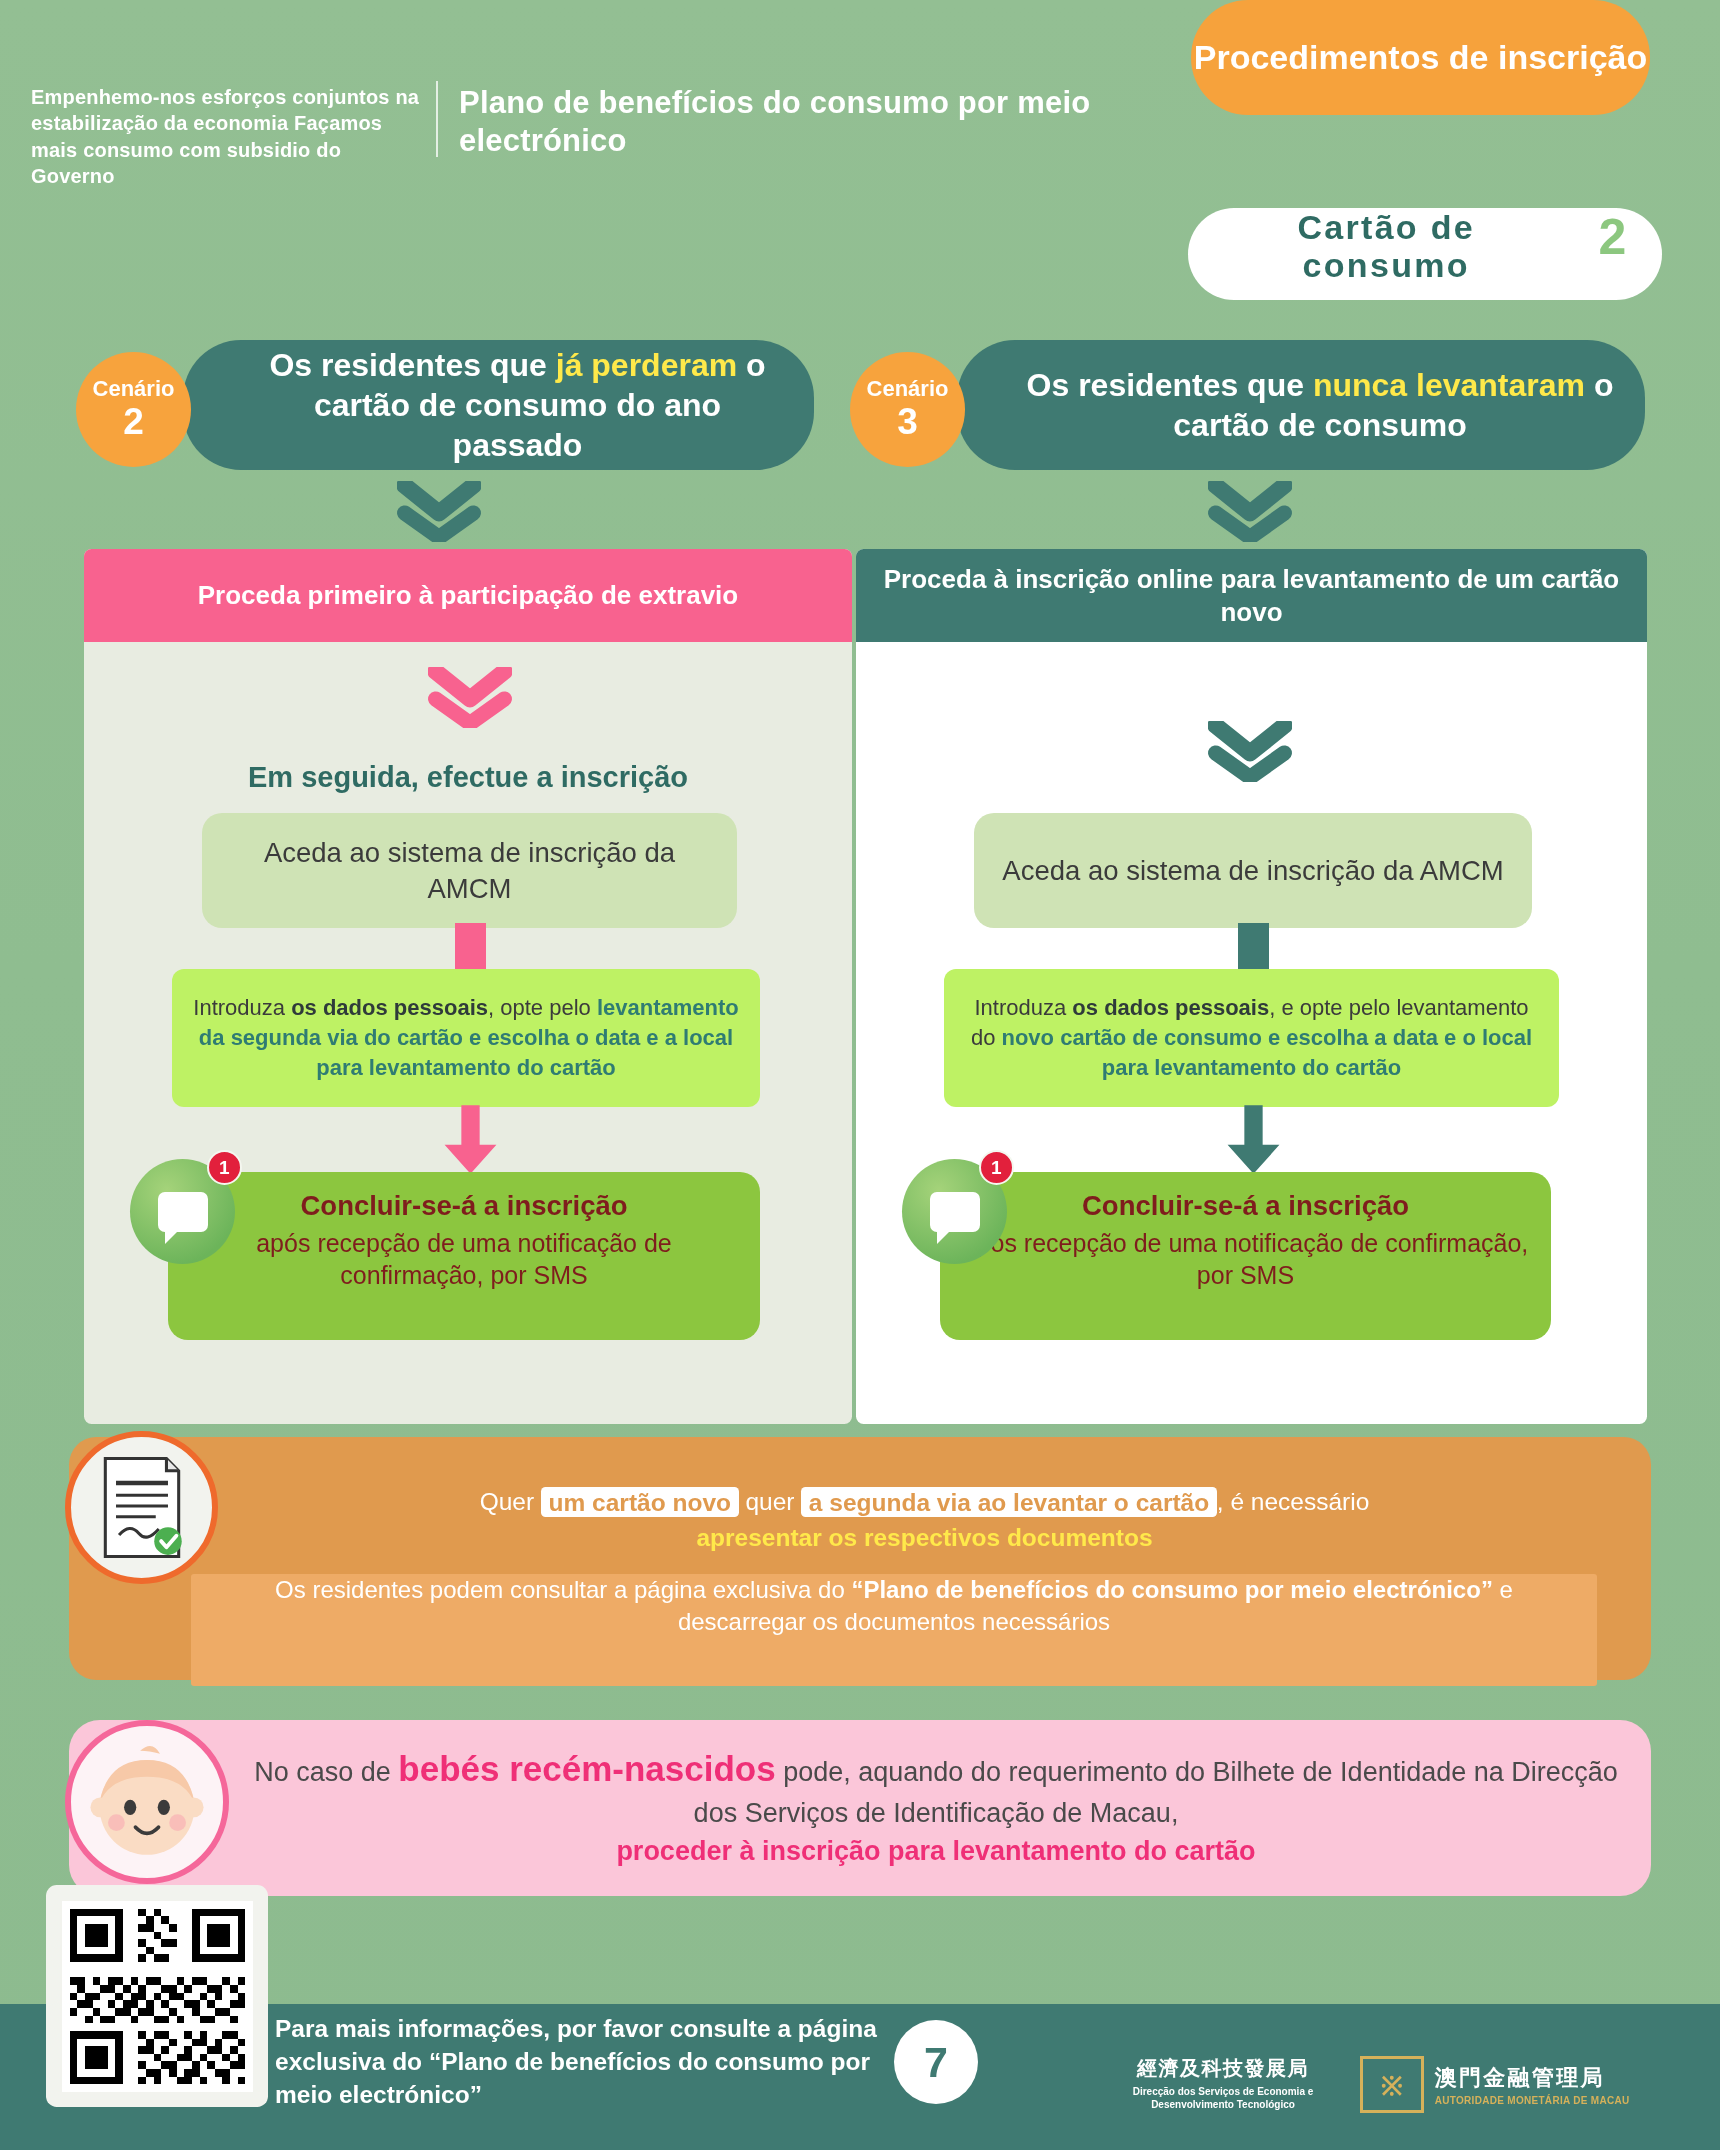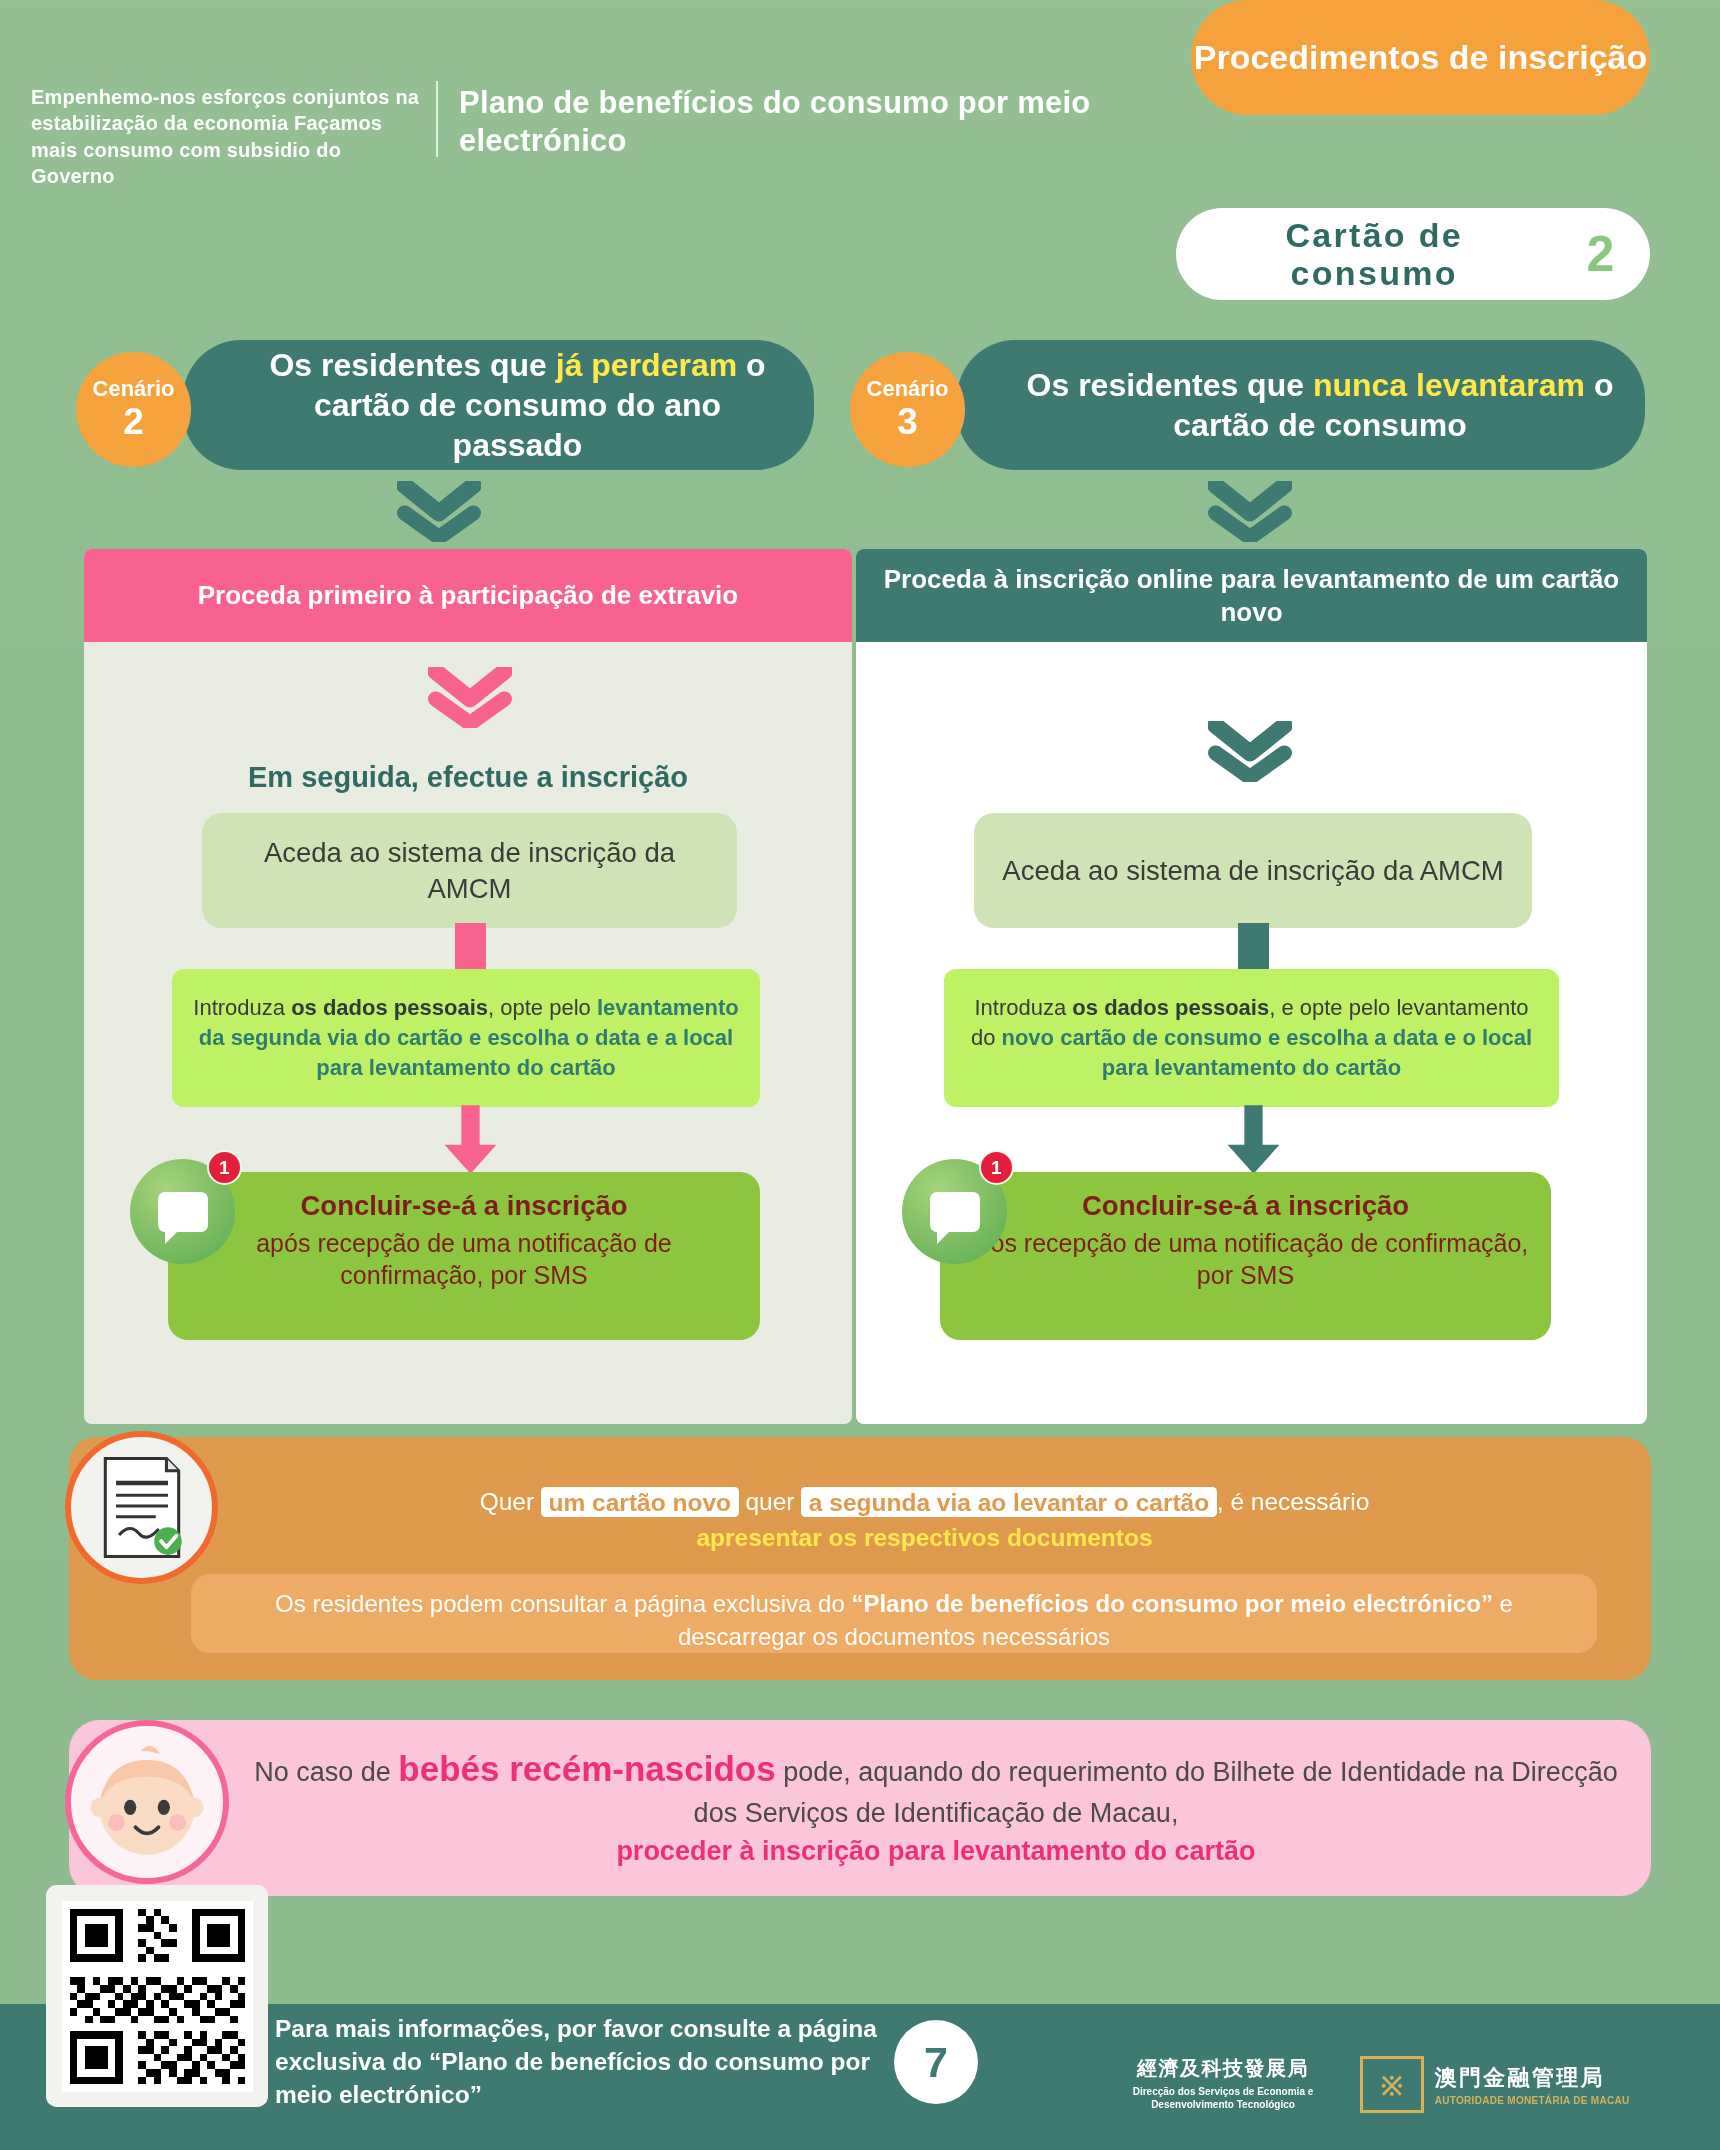--- a/index.html
+++ b/index.html
@@ -57,25 +57,25 @@
     border-radius: 57px;
     color: #ffffff;
     font-size: 34px;
     font-weight: bold;
     display: flex; align-items: center; justify-content: center;
     text-align: center;
     line-height: 1.2;
   }
   .card-pill {
     position: absolute;
-    right: 70px; top: 208px;
+    right: 58px; top: 208px;
     width: 474px; height: 92px;
     background: #ffffff;
     border-radius: 46px;
-    display: flex; align-items: center;
+    display: flex; 
   }
   .card-pill-label {
     flex: 1;
     text-align: center;
     color: #2f6b63;
     font-size: 34px;
     font-weight: bold;
     letter-spacing: 2.3px;
     line-height: 1.12;
     padding-left: 21.4px;
@@ -264,24 +264,24 @@
     background: #ffffff;
     color: #e09a4e;
     font-weight: bold;
     padding: 1.5px 7.6px;
     border-radius: 4.6px;
   }
   .orange-line1 .yellow { color: #ffe94a; font-weight: bold; }
   .orange-sub {
     position: absolute;
     left: 191px; top: 1574px;
-    width: 1406px; height: 79px;
+    width: 1406px; height: 112px;
     background: #eeab66;
-    border-radius: 19px;
-    display: flex; align-items: flex-end; justify-content: center;
+    border-radius: 3px;
+    display: flex; align-items: flex-start; justify-content: center;
     text-align: center;
     color: #ffffff;
     font-size: 24px;
     line-height: 1.35;
     padding: 0 31px;
   }
 
   
   .pink-block {
     position: absolute;

